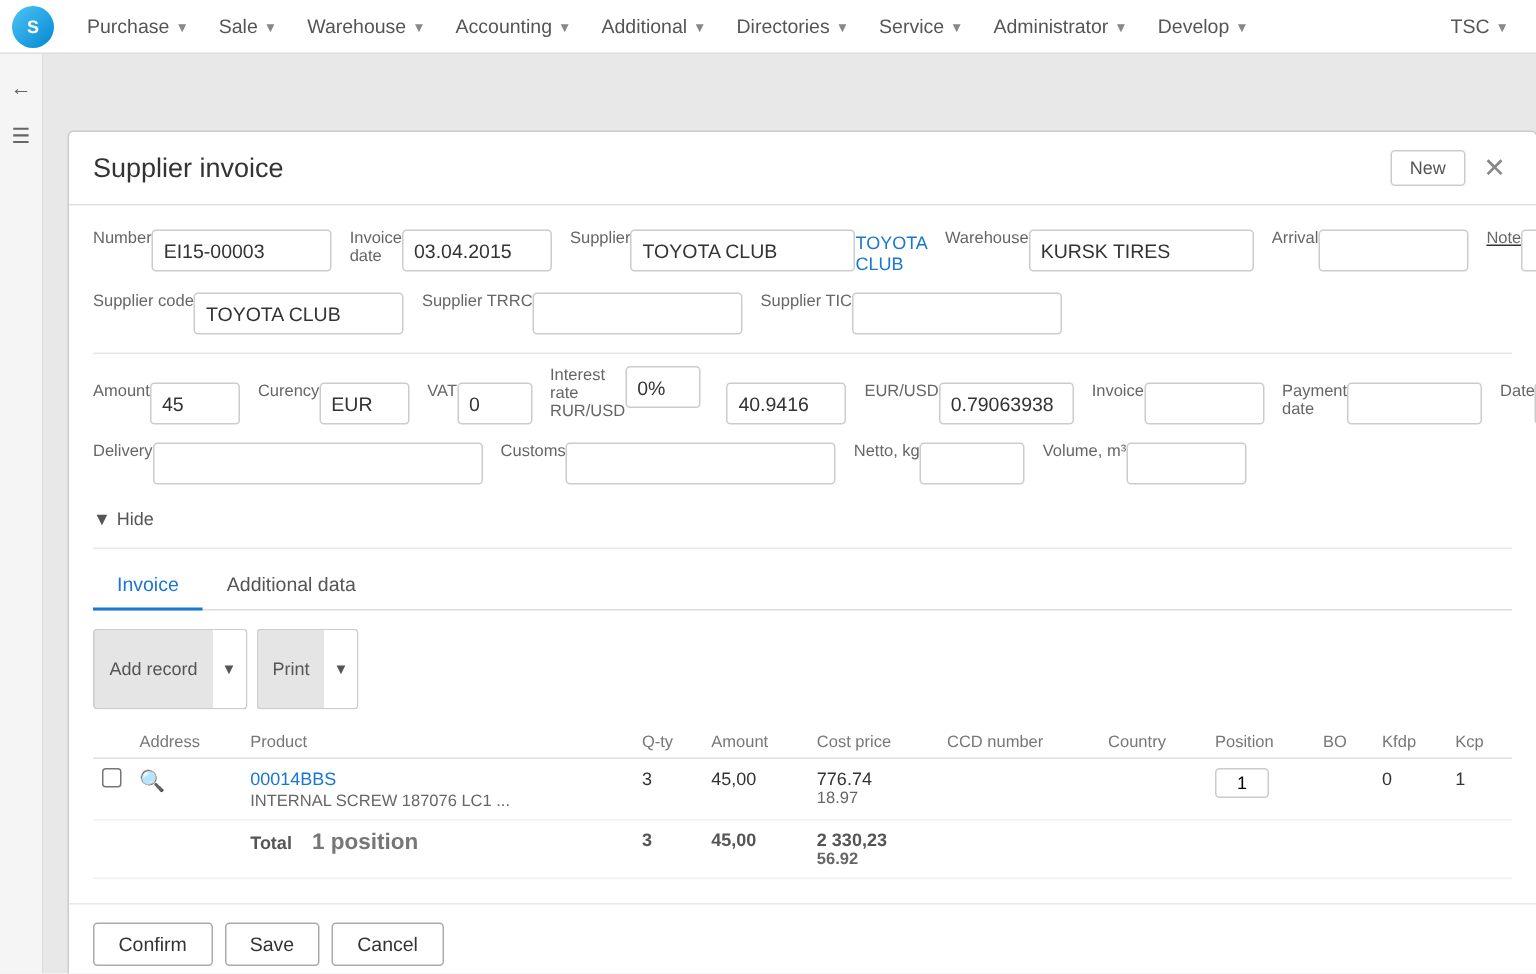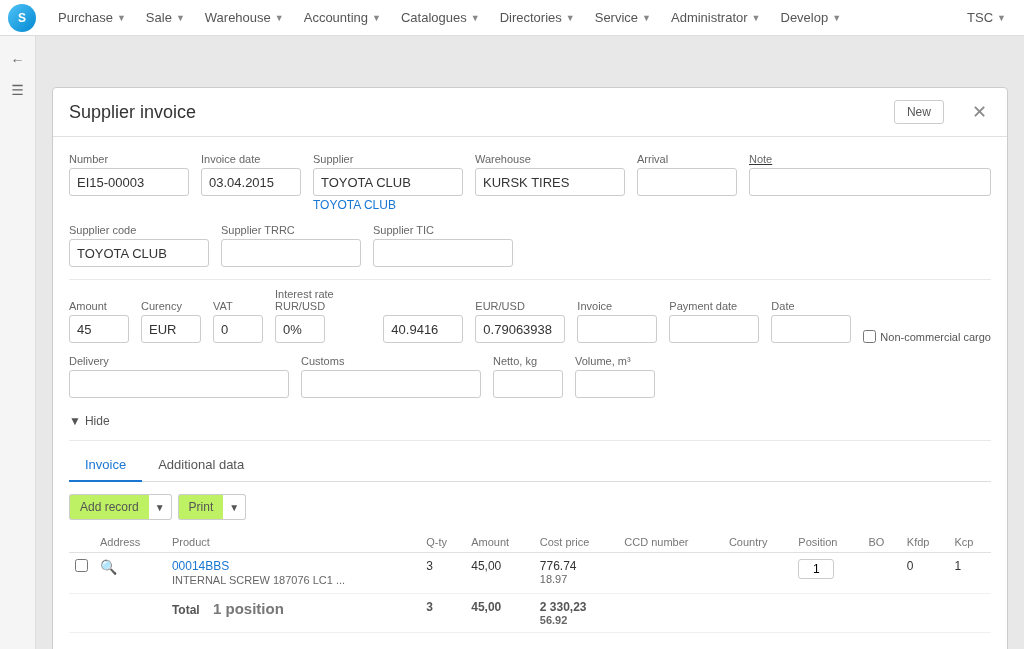--- a/index.html
+++ b/index.html
@@ -41,35 +41,35 @@
     
     .dialog {
       background: #fff; border: 1px solid #ccc; border-radius: 4px;
       max-width: 980px; margin: 0 auto;
     }
     .dialog-header {
       display: flex; align-items: center; justify-content: space-between;
       padding: 12px 16px; border-bottom: 1px solid #e0e0e0;
     }
     .dialog-title { font-size: 18px; font-weight: normal; color: #333; }
-    .dialog-header-right { display: flex; align-items: center; gap: 24px; }
+    .dialog-header-right { display: flex; align-items: center; gap: 8px; }
     .btn-new {
       padding: 4px 12px; background: #fff; border: 1px solid #ccc;
       border-radius: 3px; cursor: pointer; font-size: 12px; color: #555;
     }
     .close-btn {
       background: none; border: none; cursor: pointer; font-size: 18px; color: #888;
       padding: 0 4px;
     }
 
     .dialog-body { padding: 16px; }
 
     
     .form-row { display: flex; gap: 12px; margin-bottom: 12px; align-items: flex-start; }
-    .form-group { display: flex; flex-direction: column; }
+    .form-group { display: flex; flex-direction: row; }
     .form-label { font-size: 11px; color: #666; margin-bottom: 3px; }
     .form-input {
       border: 1px solid #ccc; border-radius: 3px; padding: 4px 7px;
       font-size: 13px; color: #333; background: #fff; height: 28px;
     }
     .supplier-link { color: #1976d2; font-size: 12px; text-decoration: none; cursor: pointer; margin-top: 2px; }
 
     
     .w-120 { width: 120px; }
     .w-100 { width: 100px; }
@@ -98,23 +98,23 @@
     .tabs { display: flex; border-bottom: 1px solid #ddd; margin-bottom: 12px; }
     .tab {
       padding: 8px 16px; cursor: pointer; font-size: 13px; color: #555;
       border-bottom: 2px solid transparent; margin-bottom: -1px;
     }
     .tab.active { border-bottom-color: #1976d2; color: #1976d2; }
 
     
     .toolbar { display: flex; gap: 6px; margin-bottom: 12px; }
     .btn-toolbar {
-      display: flex; align-items: center; padding: 5px 10px;
+      display: flex; align-items: center; padding: 19px 10px;
       border: 1px solid #ccc; border-radius: 3px; cursor: pointer;
-      font-size: 12px; color: #555; background: #bef264;
+      font-size: 12px; color: #555; background: #e5e5e5;
     }
     .btn-dropdown {
       padding: 5px 6px; border: 1px solid #ccc; border-left: none;
       border-radius: 0 3px 3px 0; cursor: pointer; font-size: 10px;
       color: #555; background: #fff;
     }
     .btn-toolbar-group { display: flex; }
     .btn-toolbar-group .btn-toolbar { border-radius: 3px 0 0 3px; border-right: none; }
 
     
@@ -172,21 +172,21 @@
   </div>
   <div class="nav-item">
     <span>Warehouse</span>
     <span class="nav-arrow">▼</span>
   </div>
   <div class="nav-item">
     <span>Accounting</span>
     <span class="nav-arrow">▼</span>
   </div>
   <div class="nav-item">
-    <span>Catalogues</span>
+    <span>Additional</span>
     <span class="nav-arrow">▼</span>
   </div>
   <div class="nav-item">
     <span>Directories</span>
     <span class="nav-arrow">▼</span>
   </div>
   <div class="nav-item">
     <span>Service</span>
     <span class="nav-arrow">▼</span>
   </div>

